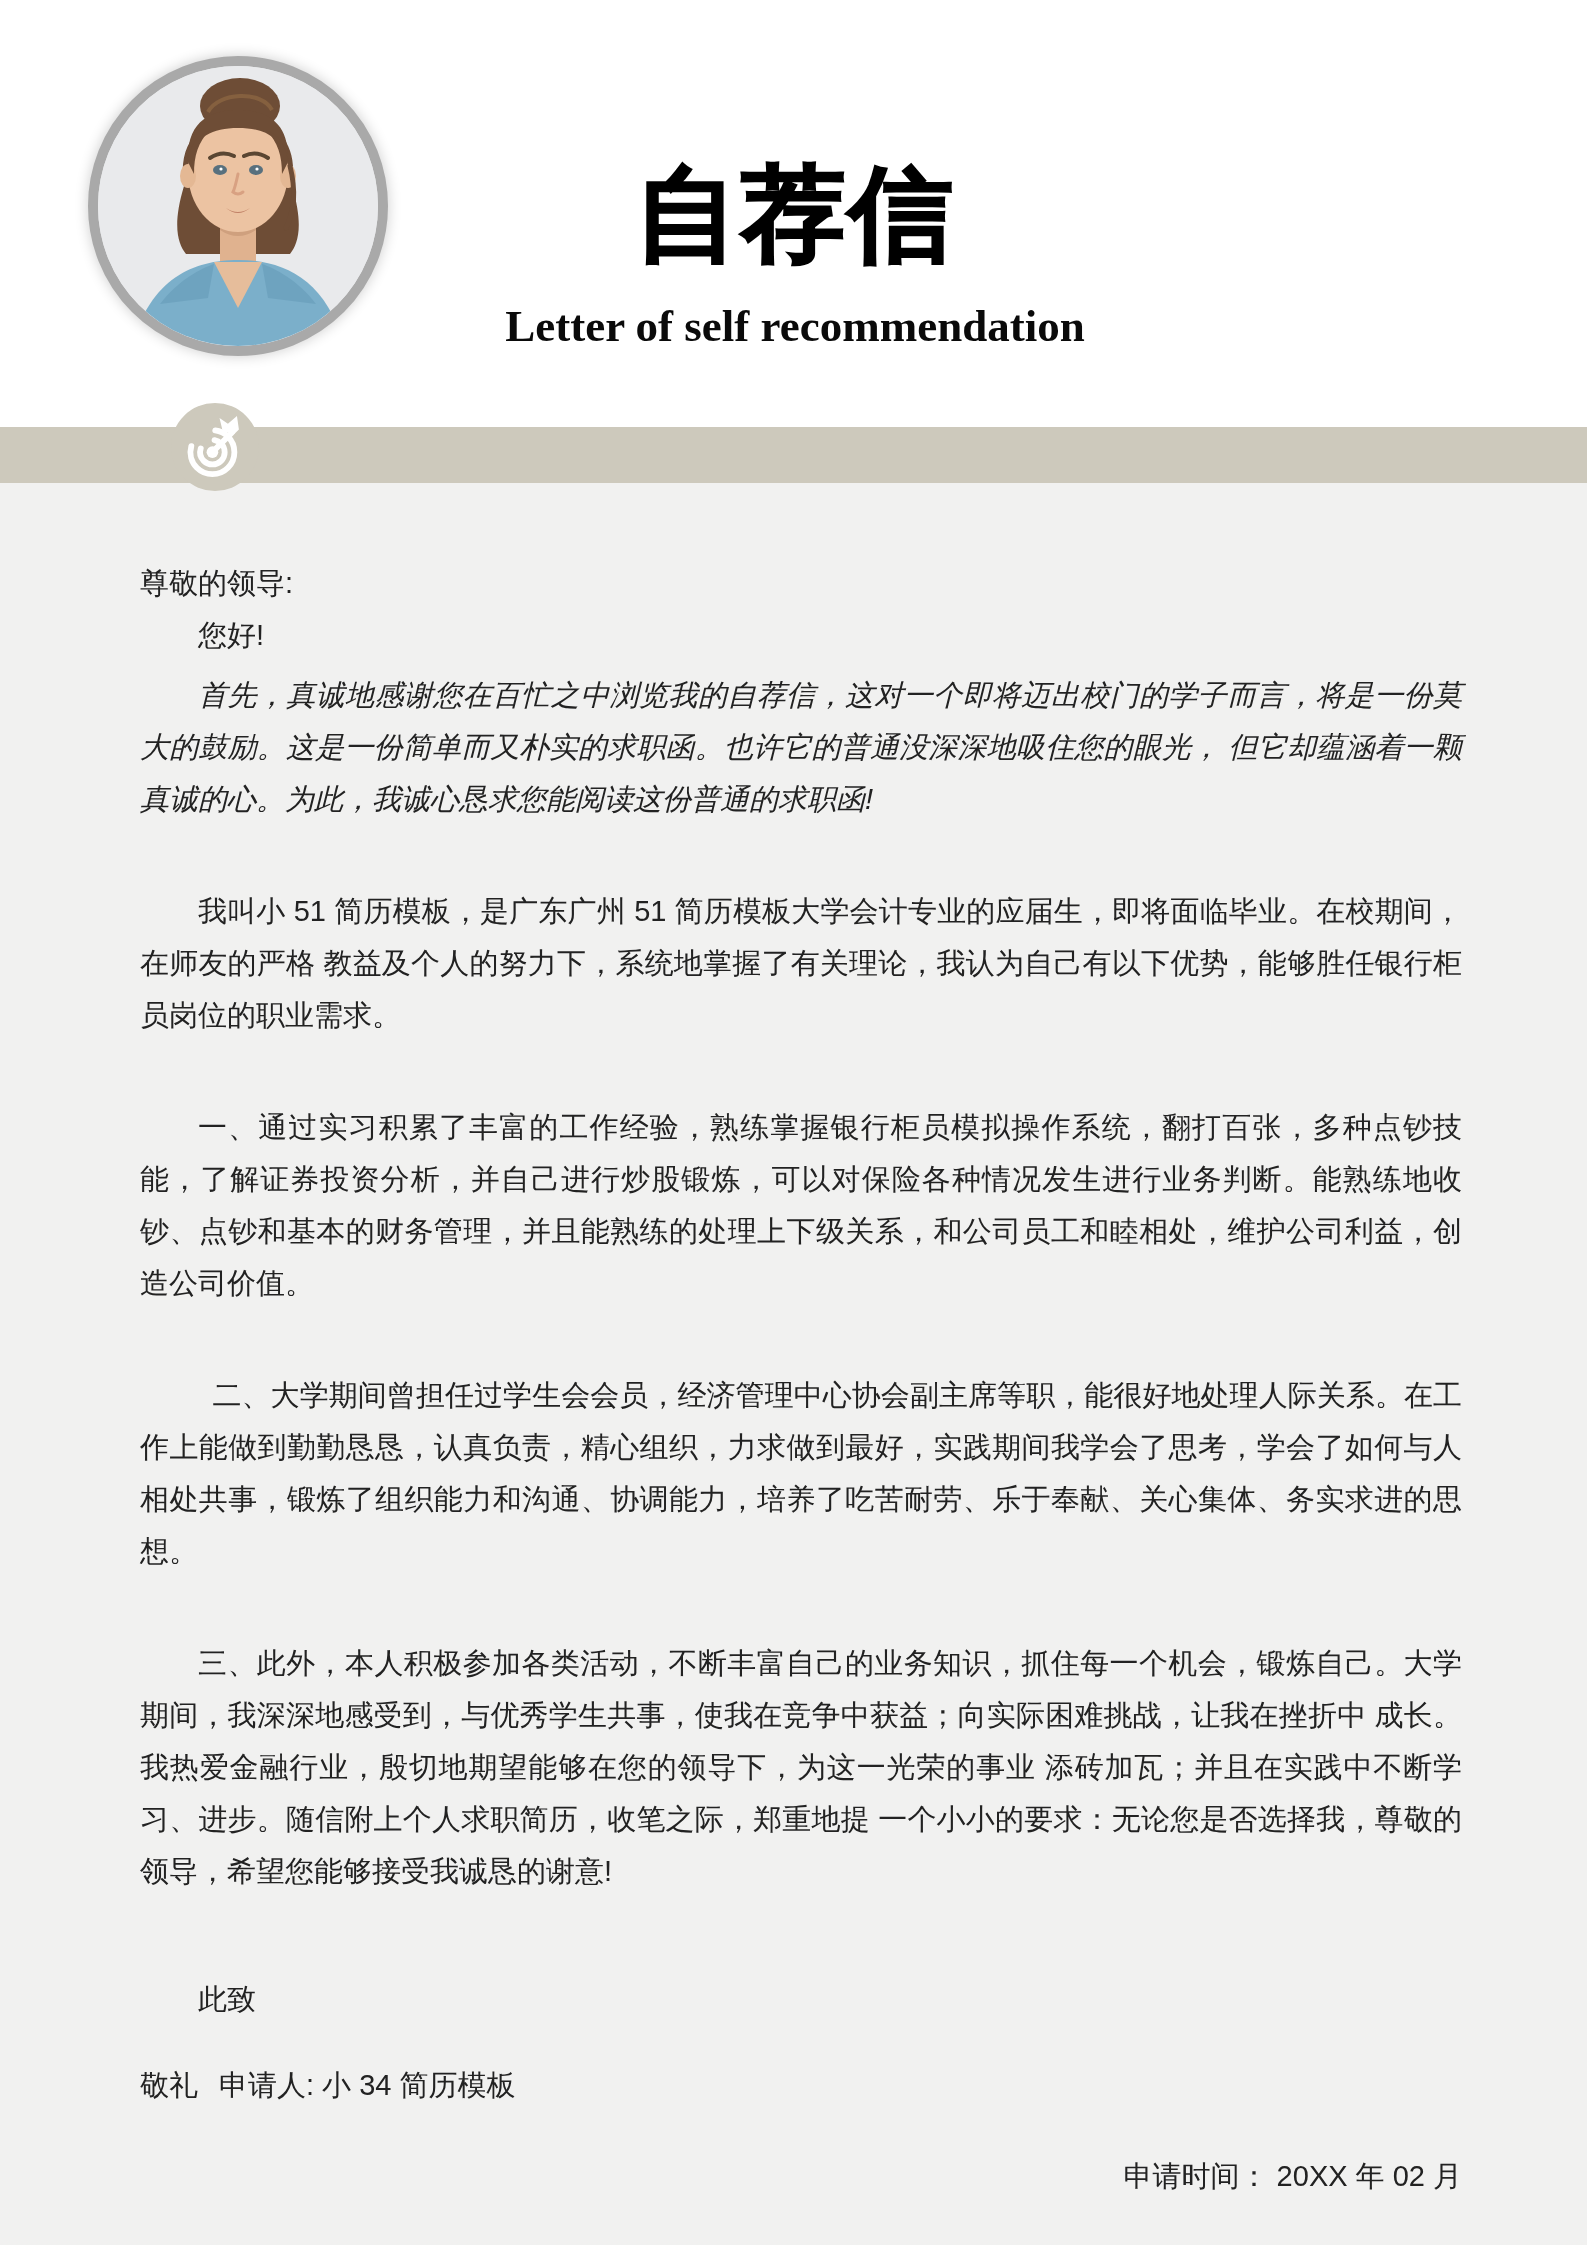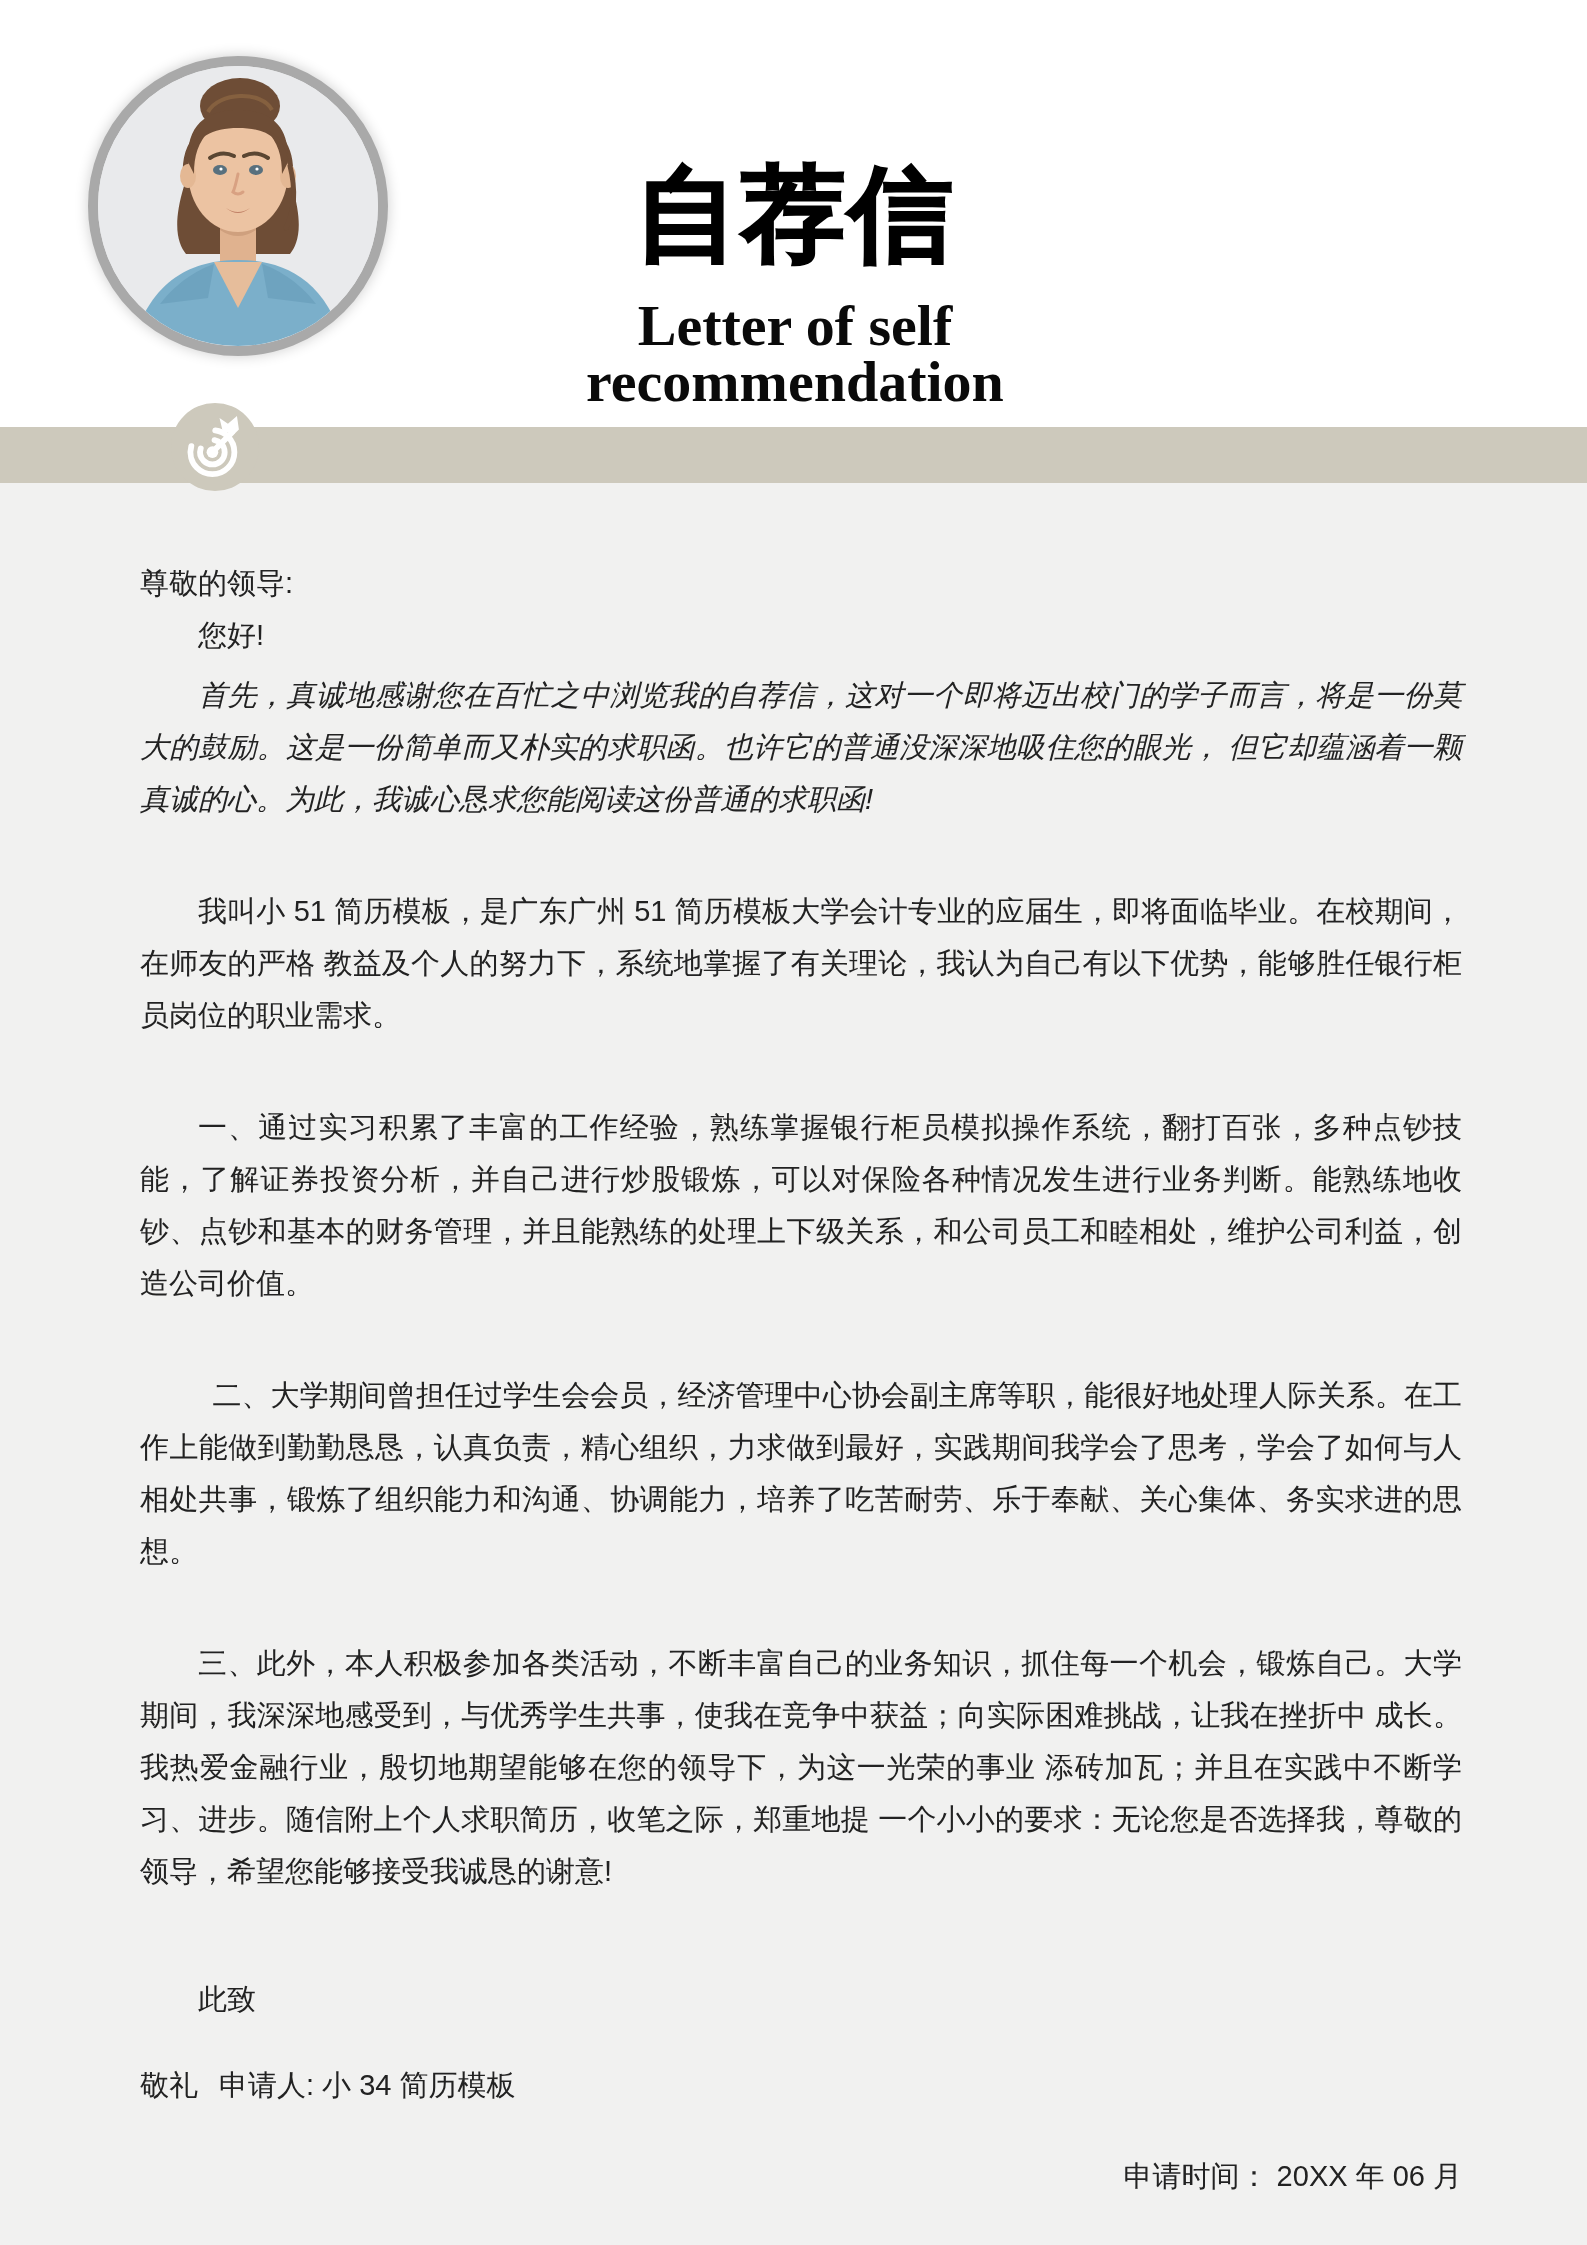--- a/index.html
+++ b/index.html
@@ -29,21 +29,21 @@
   .photo-wrap svg{display:block;}
 
   .header-text{position:absolute;left:430px;top:162px;width:730px;text-align:center;}
   .doc-title{
     font-size:104px;line-height:104px;font-weight:900;color:#000;
     letter-spacing:3px;margin:0;
     -webkit-text-stroke:2px #000;
   }
   .doc-subtitle{
     font-family:"Liberation Serif", serif;
-    font-size:58px;line-height:56px;font-weight:bold;color:#0a0a0a;
+    font-size:45px;line-height:56px;font-weight:bold;color:#0a0a0a;
     margin:32px 0 0 0;letter-spacing:0px;
   }
 
   
   .band{position:absolute;left:0;top:427px;width:1587px;height:56px;background:var(--band);}
   .band-badge{
     position:absolute;left:171px;top:403px;width:88px;height:88px;border-radius:50%;
     background:var(--band);display:flex;align-items:center;justify-content:center;
   }
 
@@ -142,16 +142,16 @@
     <p class="indent-25 gap-para">二、大学期间曾担任过学生会会员，经济管理中心协会副主席等职，能很好地处理人际关系。在工作上能做到勤勤恳恳，认真负责，精心组织，力求做到最好，实践期间我学会了思考，学会了如何与人相处共事，锻炼了组织能力和沟通、协调能力，培养了吃苦耐劳、乐于奉献、关心集体、务实求进的思想。</p>
     <p class="indent gap-para">三、此外，本人积极参加各类活动，不断丰富自己的业务知识，抓住每一个机会，锻炼自己。大学期间，我深深地感受到，与优秀学生共事，使我在竞争中获益；向实际困难挑战，让我在挫折中 成长。我热爱金融行业，殷切地期望能够在您的领导下，为这一光荣的事业 添砖加瓦；并且在实践中不断学习、进步。随信附上个人求职简历，收笔之际，郑重地提 一个小小的要求：无论您是否选择我，尊敬的领导，希望您能够接受我诚恳的谢意!</p>
 
     <p class="cizhi">此致</p>
 
     <div class="sign-row">
       <span>敬礼</span>
       <span>申请人: 小 34 简历模板</span>
     </div>
 
-    <div class="date-row">申请时间：  20XX 年 06 月</div>
+    <div class="date-row">申请时间：  20XX 年 02 月</div>
   </div>
 
 </div>
 
 </body></html>

